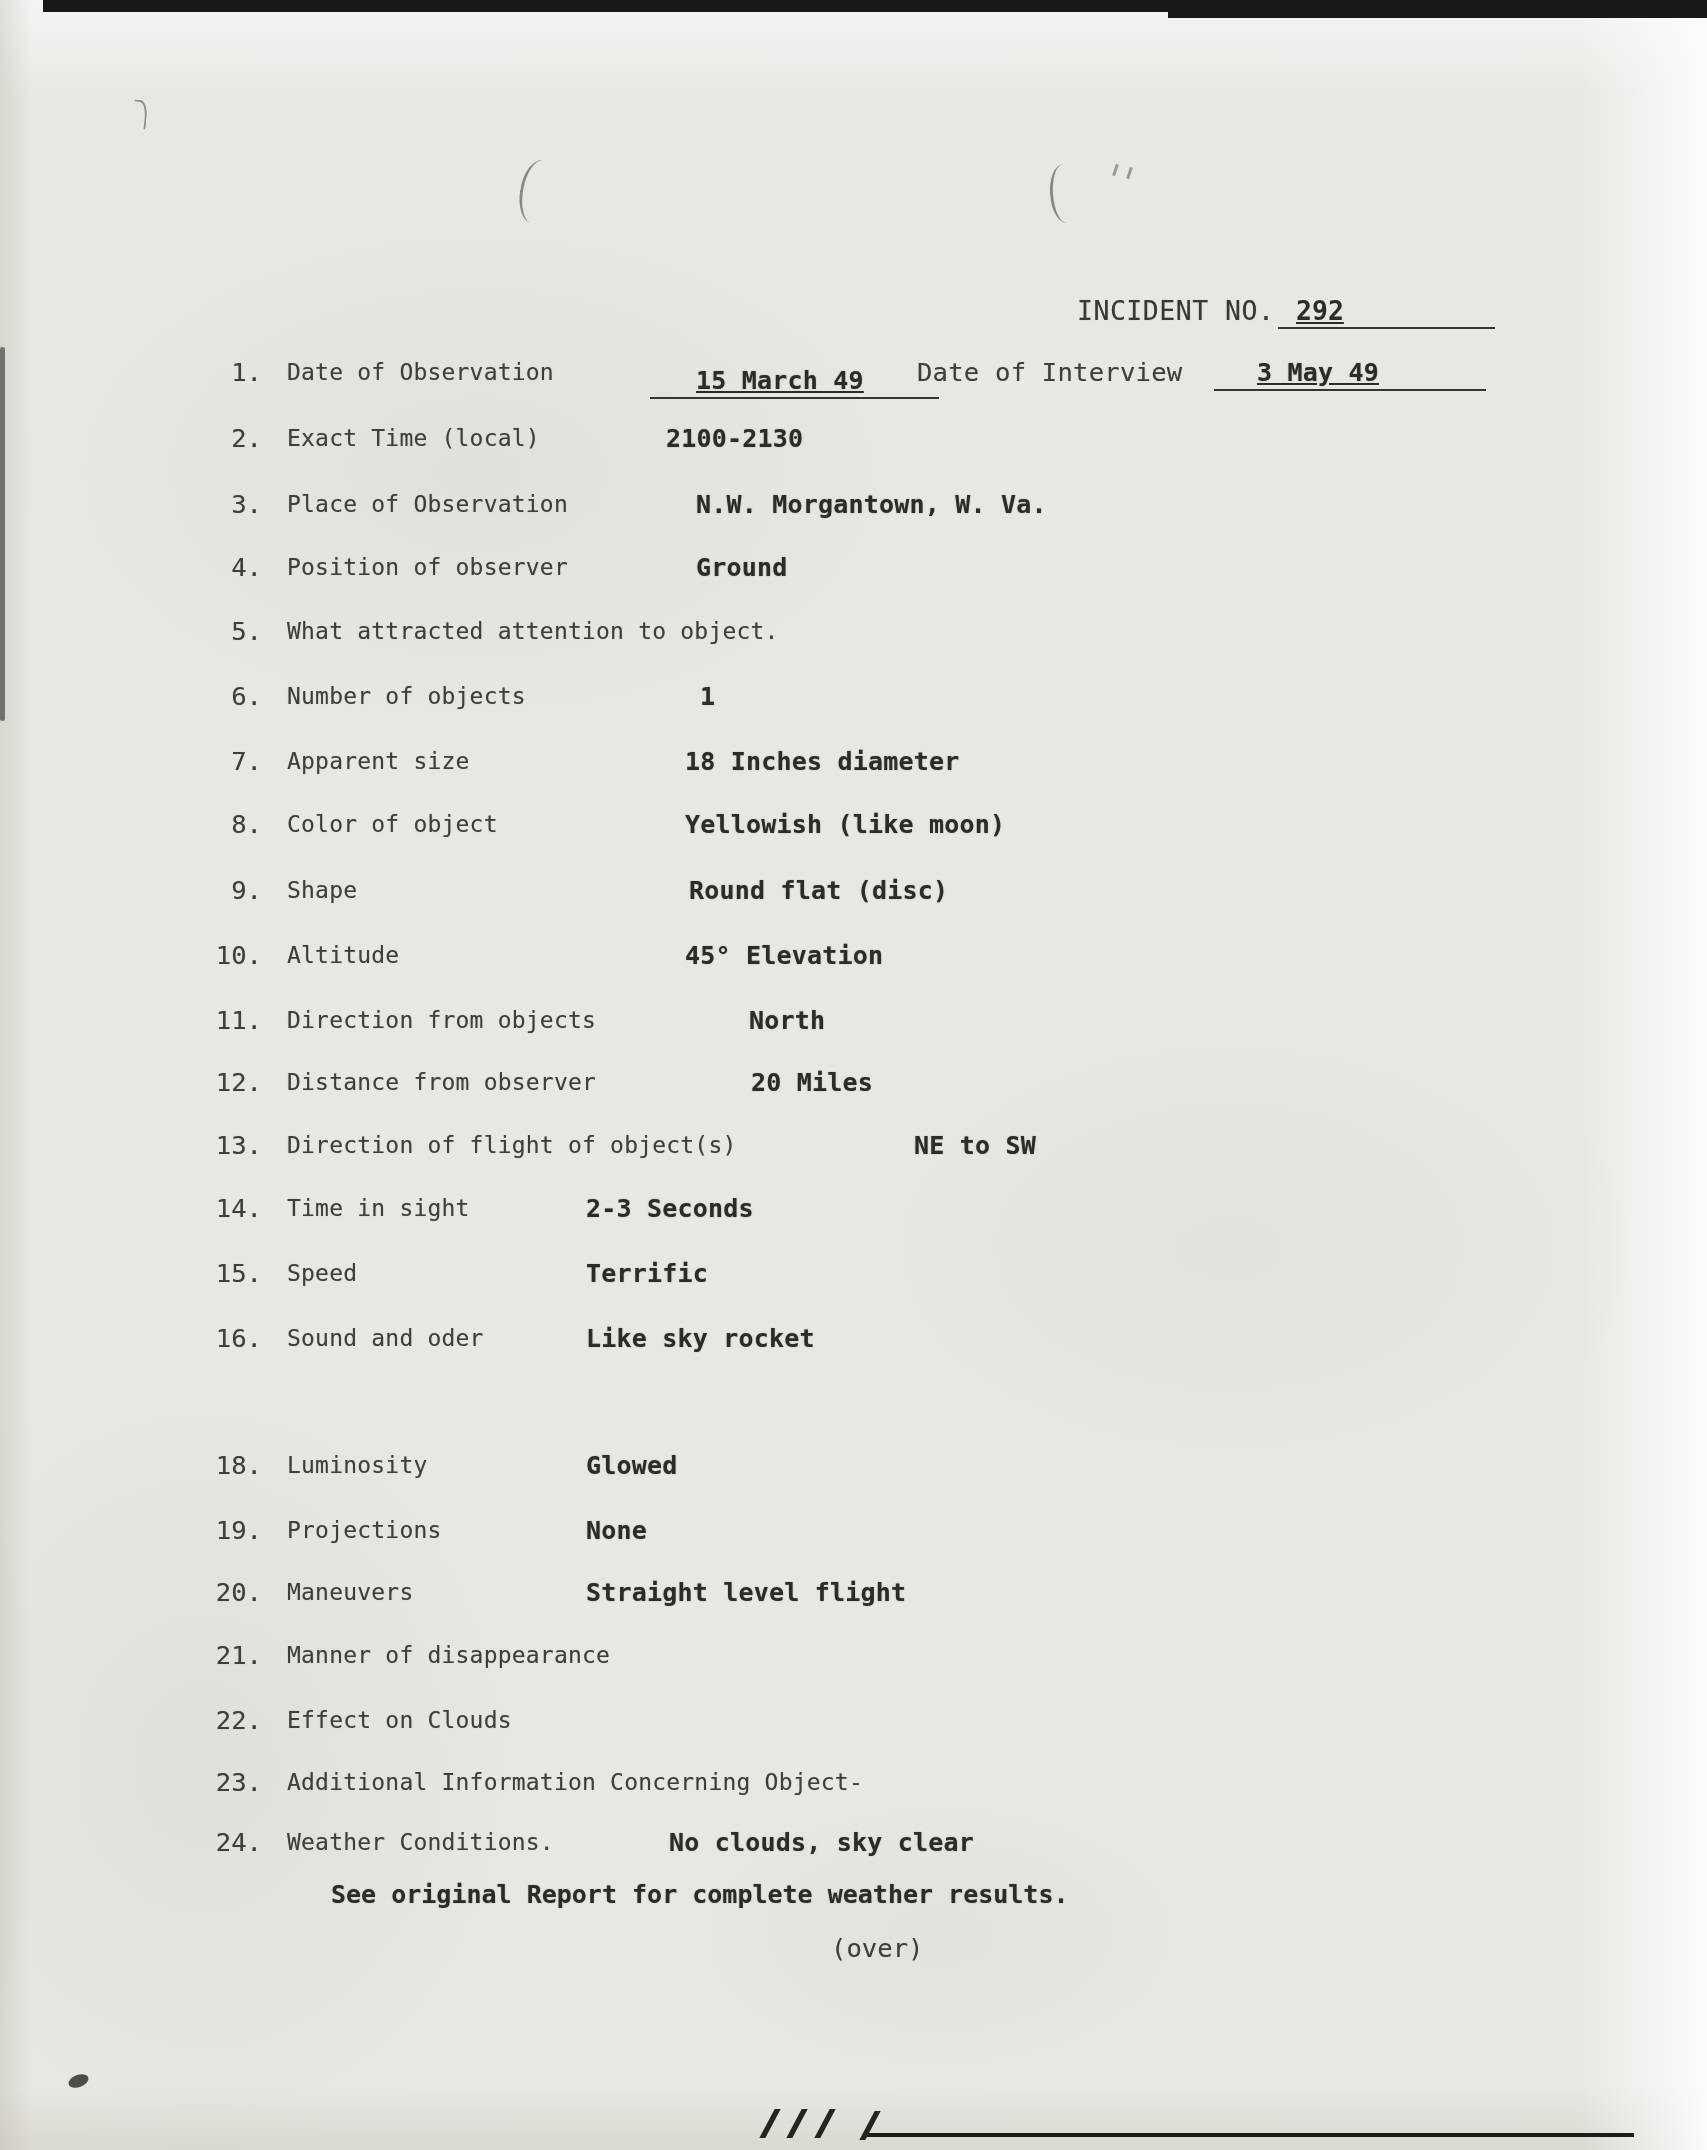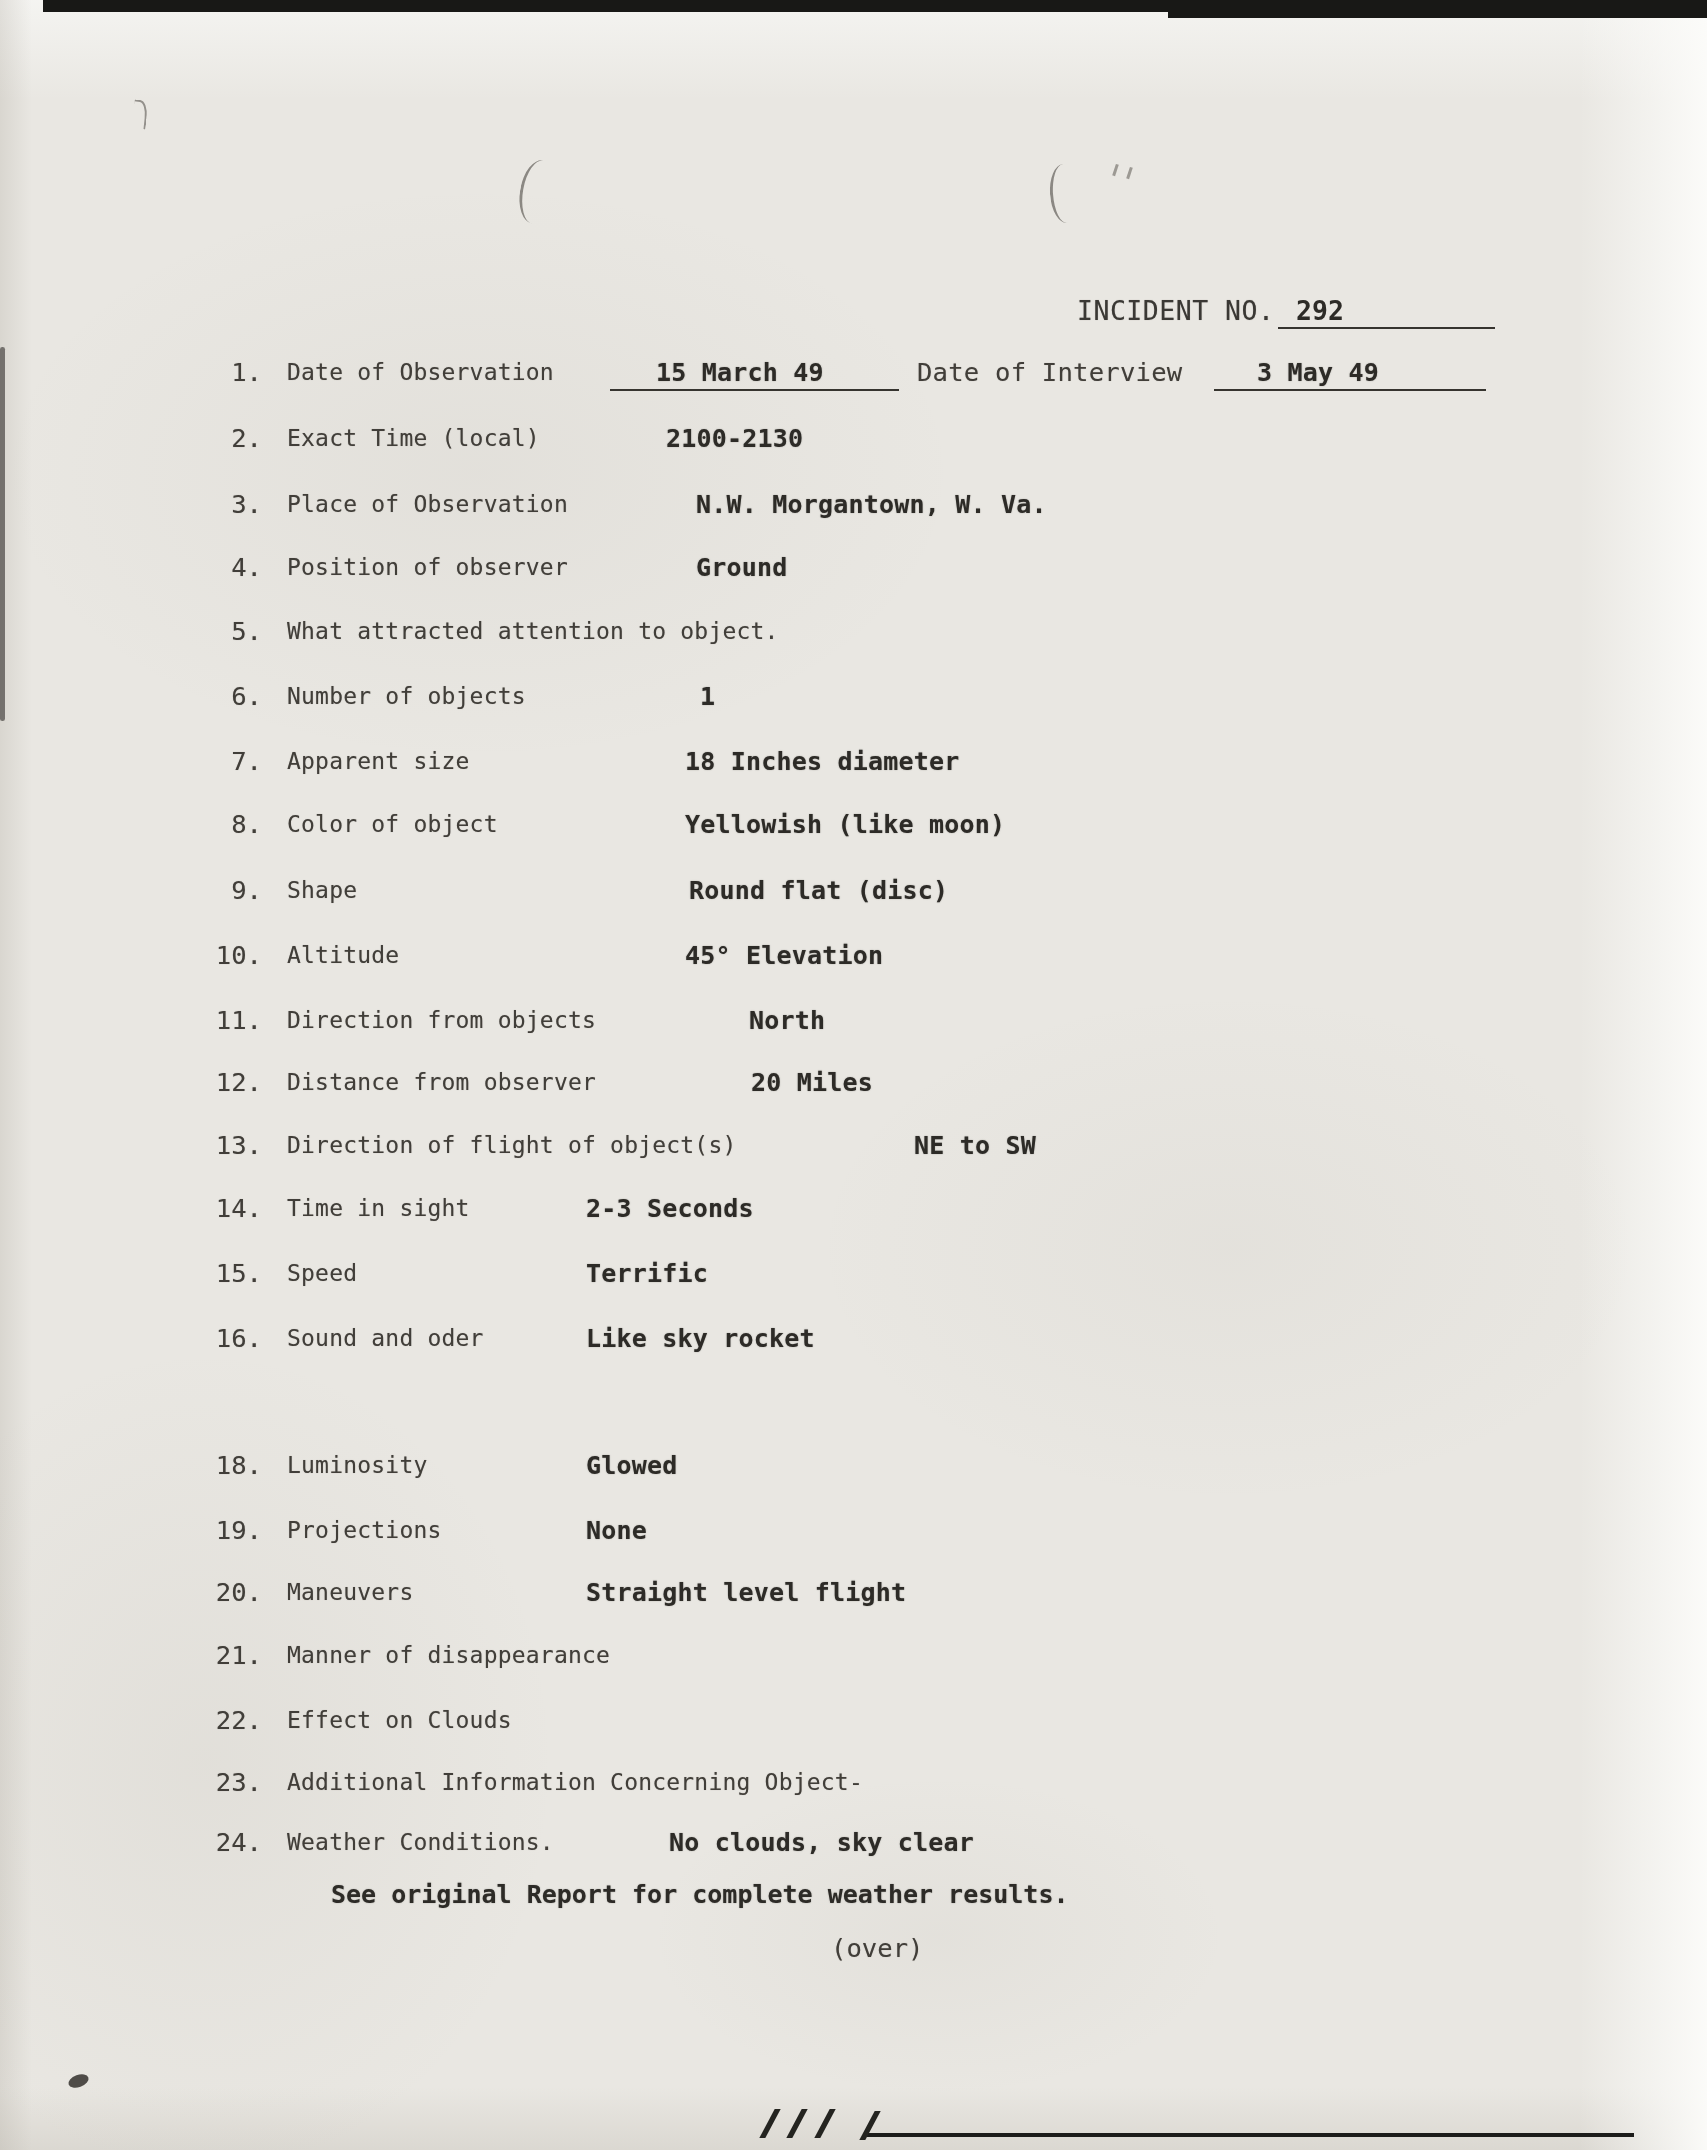--- a/index.html
+++ b/index.html
@@ -41,21 +41,21 @@
   .t1{left:1114px;top:164px;}
   .t2{left:1128px;top:167px;}
   .hook{position:absolute;left:133px;top:100px;width:12px;height:27px;border-right:2.7px solid rgba(62,58,52,0.5);border-top:2.7px solid rgba(62,58,52,0.5);border-radius:0 60% 0 0;transform:rotate(6deg);}
   
   .content{position:absolute;inset:0;}
   .row{position:absolute;left:0;width:1496px;height:38px;}
   .row span{position:absolute;top:0;white-space:nowrap;line-height:33px;}
   .num{left:173px;width:89px;text-align:right;font-size:25.6px;color:#413e39;text-shadow:0 0 0.9px rgba(70,66,60,0.35);}
   .label{left:287px;font-size:23px;color:#413e39;letter-spacing:0.2px;text-shadow:0 0 0.9px rgba(70,66,60,0.35);}
   .value{font-size:25px;font-weight:bold;color:#2d2b27;letter-spacing:0.2px;text-shadow:0 0 1.4px rgba(46,44,41,0.4);}
-  .ul{border-bottom:2.3px solid #36342f;}
+  .ul{border-bottom:2.3px solid #36342f;text-decoration:underline;}
   .lbl2{font-size:25.6px;color:#413e39;letter-spacing:0.2px;text-shadow:0 0 0.9px rgba(70,66,60,0.35);}
   .incident-label{font-size:26.5px;color:#3a3834;letter-spacing:0.5px;text-shadow:0 0 0.9px rgba(60,56,50,0.4);}
   .incident-num{font-size:26.5px;font-weight:bold;color:#2d2b27;}
   .note-line{position:absolute;left:331px;font-size:25px;font-weight:bold;color:#2d2b27;white-space:nowrap;line-height:33px;text-shadow:0 0 1.4px rgba(46,44,41,0.4);margin-top:18px;}
   .over{position:absolute;left:831px;font-size:25.6px;color:#413e39;text-shadow:0 0 0.9px rgba(70,66,60,0.35);}
 </style>
 </head>
 <body>
 
 <div class="paper"></div>
@@ -78,21 +78,21 @@
 <div class="content">
 
   <div class="row" style="top:294px">
     <span class="incident-label" style="left:1077px">INCIDENT NO.</span>
     <span class="incident-num ul" style="left:1278px;padding-left:18px;padding-right:151px;">292</span>
   </div>
 
   <div class="row" style="top:356px">
     <span class="num">1.</span>
     <span class="label">Date of Observation</span>
-    <span class="value ul" style="left:610px;padding-left:46px;padding-right:75px;">15 March 49</span>
+    <span class="value ul" style="left:650px;padding-left:46px;padding-right:75px;margin-top:8px;">15 March 49</span>
     <span class="lbl2" style="left:917px">Date of Interview</span>
     <span class="value ul" style="left:1214px;padding-left:43px;padding-right:107px;">3 May 49</span>
   </div>
 
   <div class="row" style="top:422px">
     <span class="num">2.</span>
     <span class="label">Exact Time (local)</span>
     <span class="value" style="left:666px">2100-2130</span>
   </div>
 

